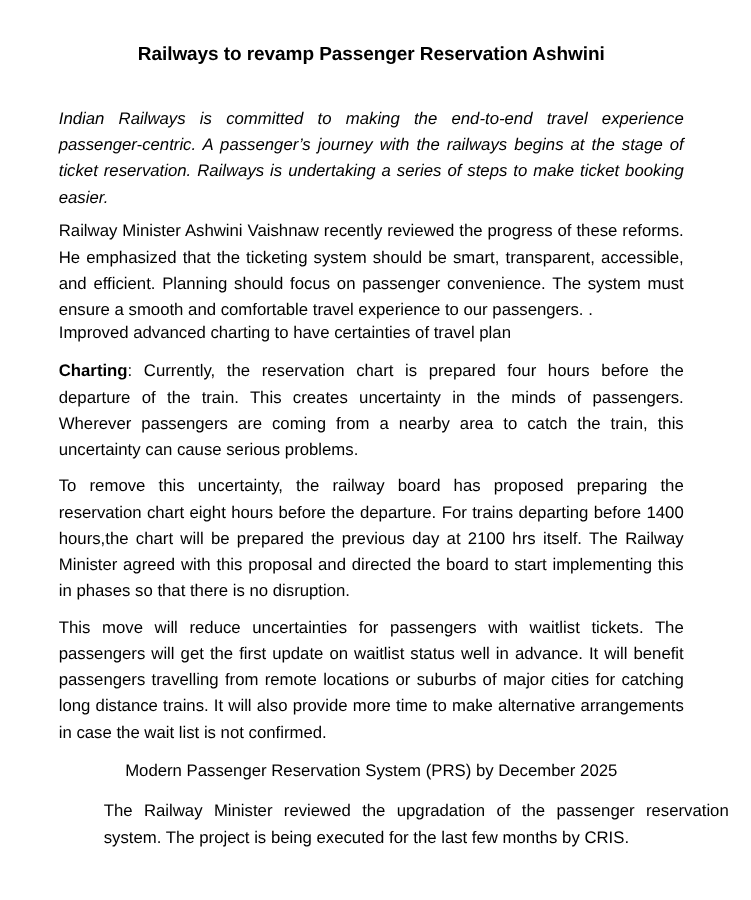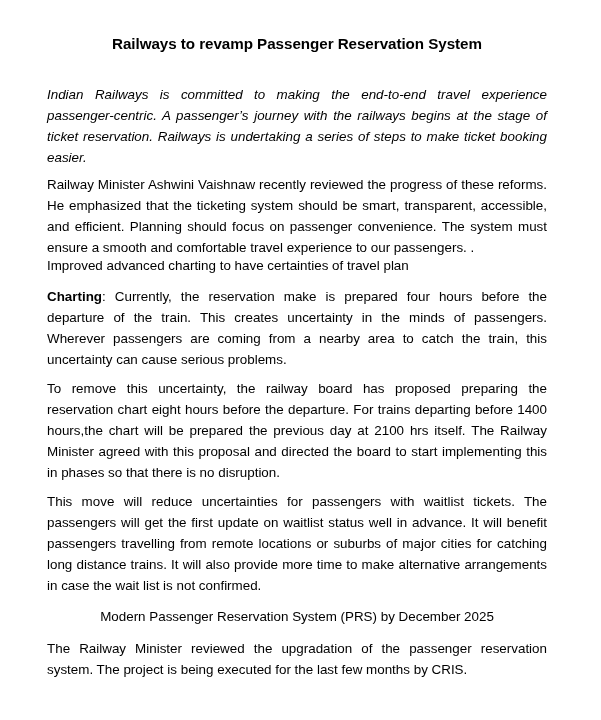--- a/index.html
+++ b/index.html
@@ -49,30 +49,30 @@
       font-size: 13.4px;
       line-height: 20px;
       margin: 0;
     }
     .lead { font-weight: bold; }
   </style>
 </head>
 <body>
 
 <div class="page">
-  <div class="title">Railways to revamp Passenger Reservation System</div>
+  <div class="title">Railways to revamp Passenger Reservation Ashwini</div>
 
   <p class="para" style="top:84px;font-style:italic;">Indian Railways is committed to making the end-to-end travel experience passenger-centric. A passenger’s journey with the railways begins at the stage of ticket reservation. Railways is undertaking a series of steps to make ticket booking easier.</p>
 
   <p class="para" style="top:174px;">Railway Minister Ashwini Vaishnaw recently reviewed the progress of these reforms. He emphasized that the ticketing system should be smart, transparent, accessible, and efficient. Planning should focus on passenger convenience. The system must ensure a smooth and comfortable travel experience to our passengers. .</p>
 
   <p class="heading" style="top:256px;">Improved advanced charting to have certainties of travel plan</p>
 
-  <p class="para" style="top:286px;"><span class="lead">Charting</span><span>:  Currently, the reservation make is prepared four hours before the departure of the train.  This creates uncertainty in the minds of passengers. Wherever passengers are coming from a nearby area to catch the train, this uncertainty can cause serious problems.</span></p>
+  <p class="para" style="top:286px;"><span class="lead">Charting</span><span>:  Currently, the reservation chart is prepared four hours before the departure of the train.  This creates uncertainty in the minds of passengers. Wherever passengers are coming from a nearby area to catch the train, this uncertainty can cause serious problems.</span></p>
 
   <p class="para" style="top:378px;">To remove this uncertainty, the railway board has proposed preparing the reservation chart eight hours before the departure. For trains departing before 1400 hours,the chart will be prepared the previous day at 2100 hrs itself. The Railway Minister agreed with this proposal and directed the board to start implementing this in phases so that there is no disruption.</p>
 
   <p class="para" style="top:491px;">This move will reduce uncertainties for passengers with waitlist tickets. The passengers will get the first update on waitlist status well in advance. It will benefit passengers travelling from remote locations or suburbs of major cities for catching long distance trains. It will also provide more time to make alternative arrangements in case the wait list is not confirmed.</p>
 
   <p class="heading" style="top:607px;text-align:center;">Modern Passenger Reservation System (PRS) by December 2025</p>
 
-  <p class="para" style="top:638px;">The Railway Minister reviewed the upgradation of the passenger reservation system. The project is being executed for the last few months by CRIS.</p>
+  <p class="para" style="top:638px;margin-left:36px;">The Railway Minister reviewed the upgradation of the passenger reservation system. The project is being executed for the last few months by CRIS.</p>
 </div>
 
 </body></html>

